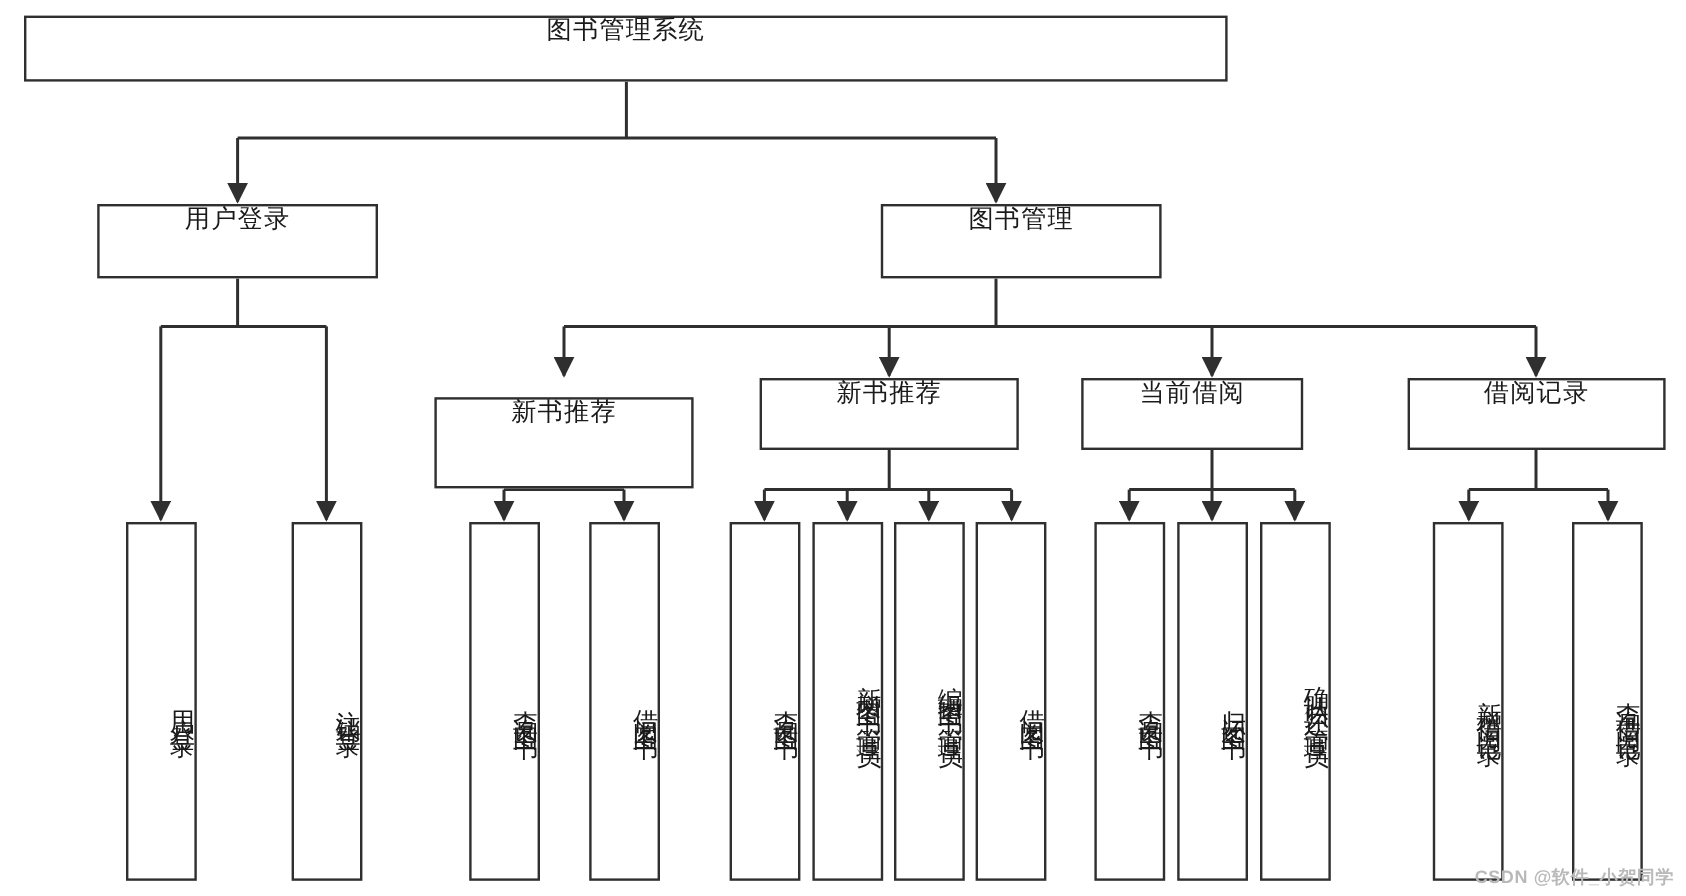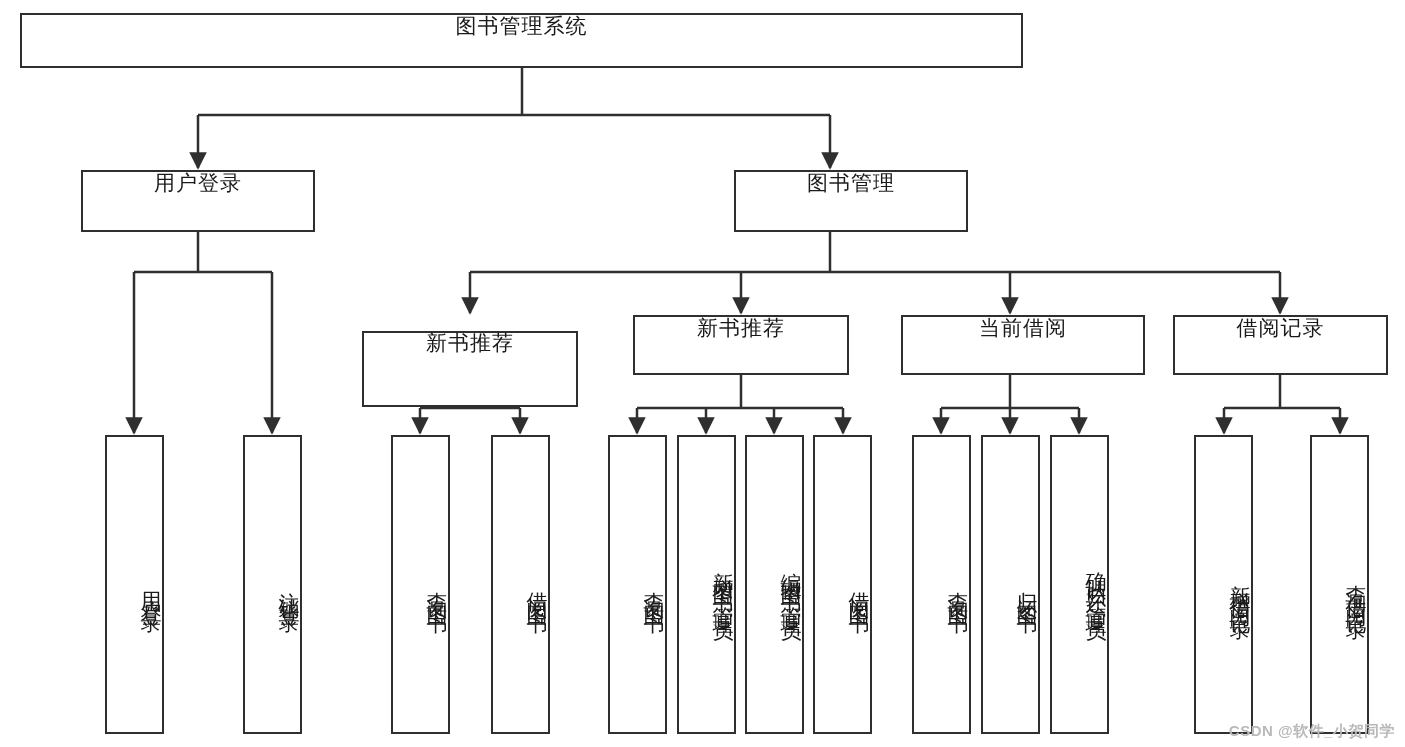--- a/index.html
+++ b/index.html
@@ -111,21 +111,21 @@
   <div class="node node-h" style="left:711px;top:170px;width:234px;height:62px;margin-left:23px;">
     <span>图书管理</span>
   </div>
 
   <div class="node node-h" style="left:362px;top:331px;width:216px;height:76px;font-family:Liberation Serif, serif;">
     <span>新书推荐</span>
   </div>
   <div class="node node-h" style="left:633px;top:315px;width:216px;height:60px;">
     <span>新书推荐</span>
   </div>
-  <div class="node node-h" style="left:901px;top:315px;width:244px;height:60px;">
+  <div class="node node-h" style="left:901px;top:315px;width:185px;height:60px;">
     <span>当前借阅</span>
   </div>
   <div class="node node-h" style="left:1173px;top:315px;width:215px;height:60px;">
     <span>借阅记录</span>
   </div>
 
   <div class="node node-v" style="left:105px;top:435px;width:59px;height:299px;">
     <span>用户登录</span>
   </div>
   <div class="node node-v" style="left:243px;top:435px;width:59px;height:299px;">

